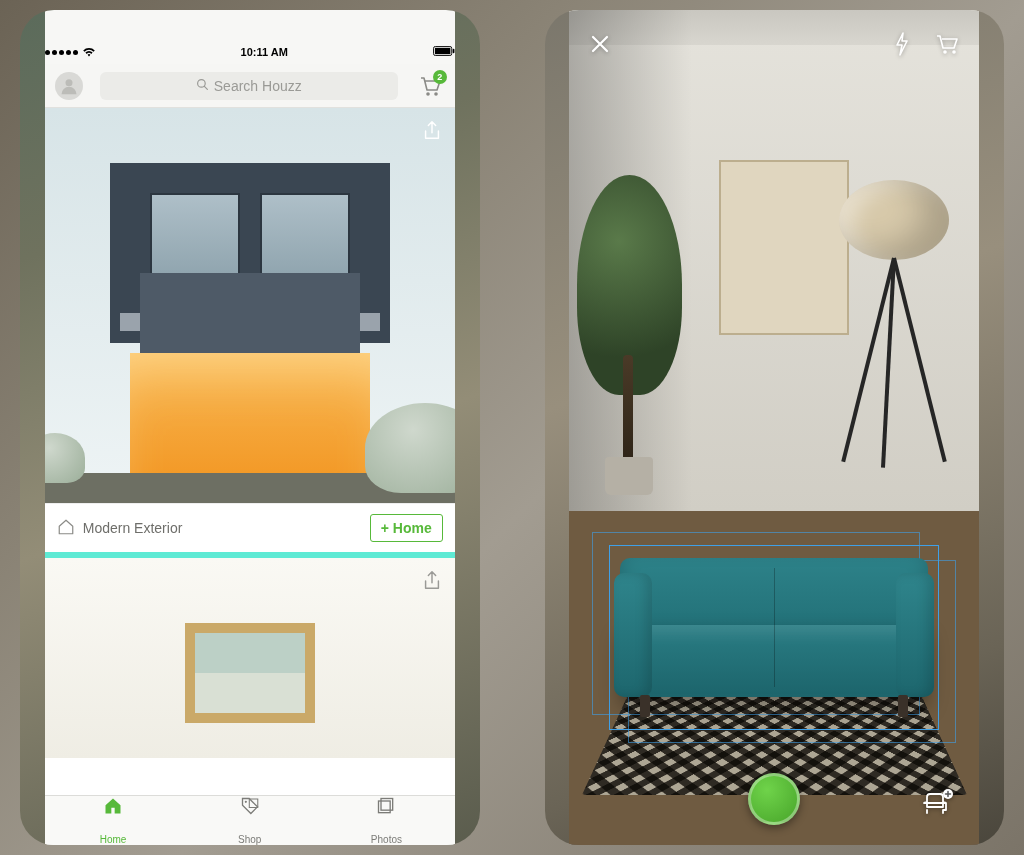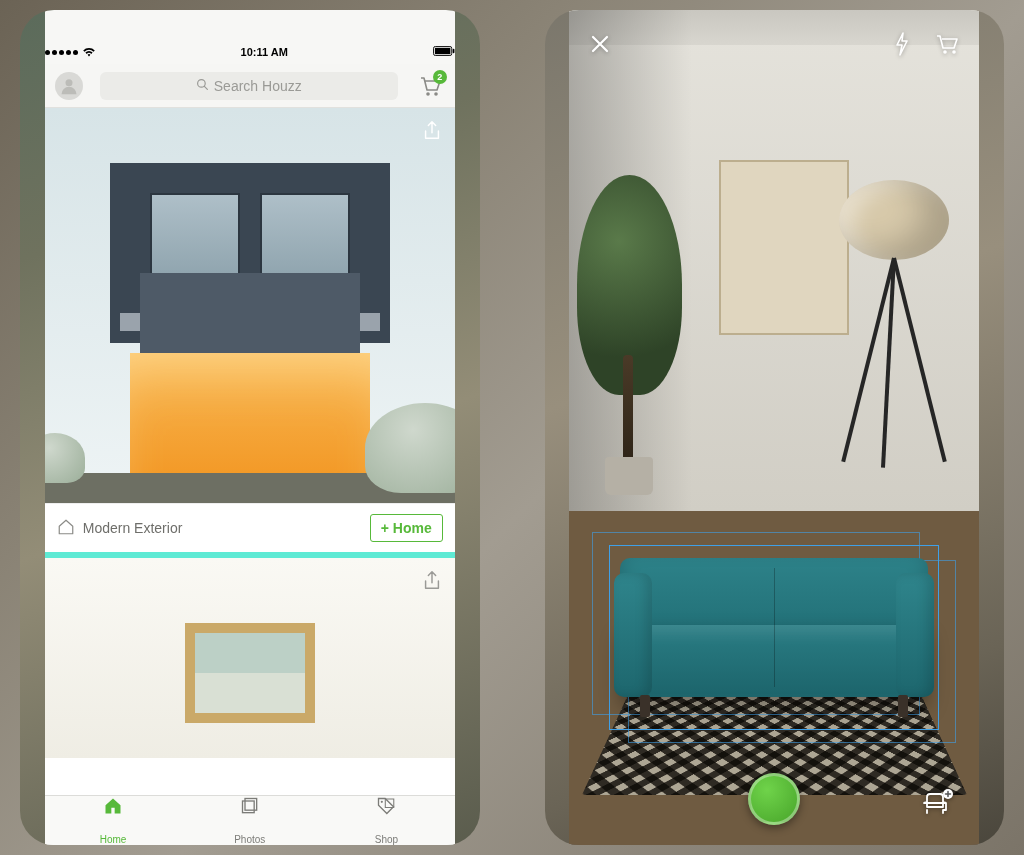--- a/index.html
+++ b/index.html
@@ -345,32 +345,32 @@
 
     <div class="tabbar">
       <div class="tab active">
         <svg viewBox="0 0 24 24">
             <path d="M3 11 L12 3 L21 11 V21 H14 V14 H10 V21 H3 Z" fill="#57b93a"></path>
           </svg>
         <span>Home</span>
       </div>
       <div class="tab">
         <svg viewBox="0 0 24 24">
-            <rect x="6" y="3" width="14" height="14" fill="none" stroke="#7c7c78" stroke-width="1.6"></rect>
-            <rect x="3" y="6" width="14" height="14" fill="none" stroke="#7c7c78" stroke-width="1.6"></rect>
-          </svg>
-        <span>Photos</span>
-      </div>
-      <div class="tab">
-        <svg viewBox="0 0 24 24">
             <path d="M12 3 L21 12 L12 21 L3 12 Z" fill="none" stroke="#7c7c78" stroke-width="1.6" transform="rotate(45 12 12) translate(3 -3) scale(0.8)"></path>
             <path d="M3 3 h8 l10 10 -8 8 -10-10 Z" fill="none" stroke="#7c7c78" stroke-width="1.6"></path>
             <circle cx="7" cy="7" r="1.3" fill="#7c7c78"></circle>
           </svg>
         <span>Shop</span>
+      </div>
+      <div class="tab">
+        <svg viewBox="0 0 24 24">
+            <rect x="6" y="3" width="14" height="14" fill="none" stroke="#7c7c78" stroke-width="1.6"></rect>
+            <rect x="3" y="6" width="14" height="14" fill="none" stroke="#7c7c78" stroke-width="1.6"></rect>
+          </svg>
+        <span>Photos</span>
       </div>
     </div>
   </div>
 </div>
 
 <div class="panel panel-right">
   <div class="ar-view">
     <div class="ar-wall"></div>
     <div class="ar-ceiling"></div>
     <div class="ar-shadow-col"></div>

